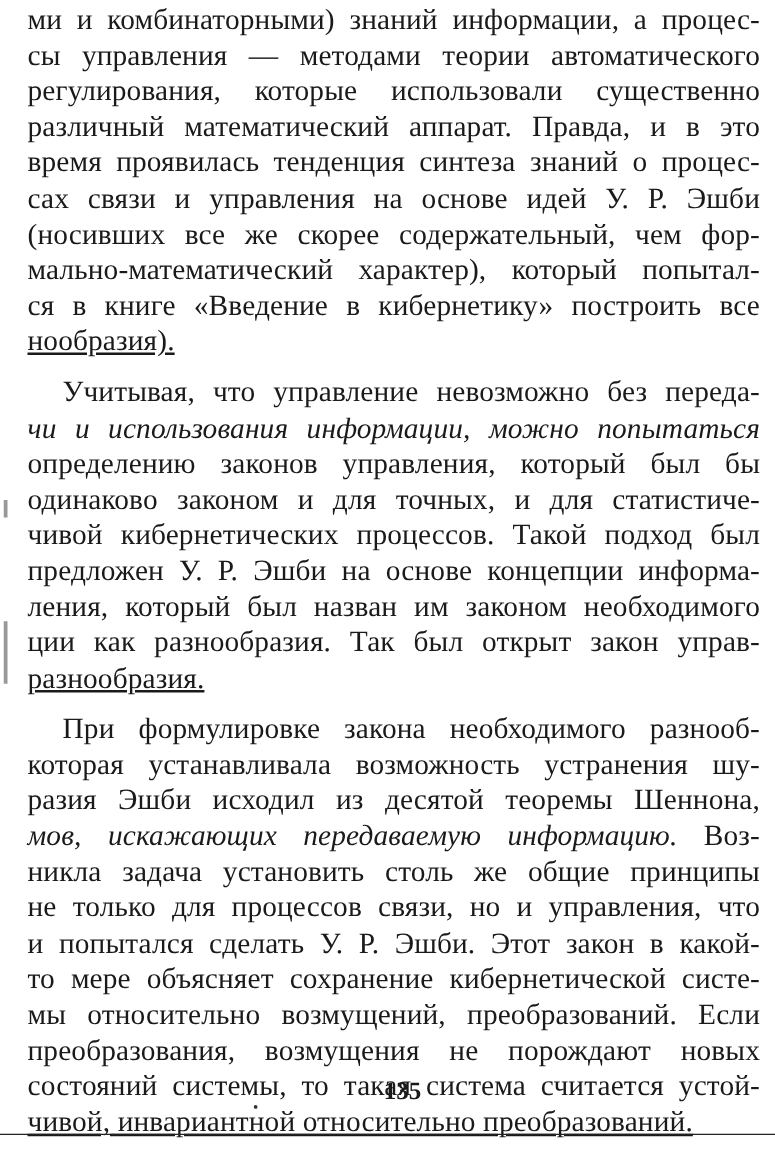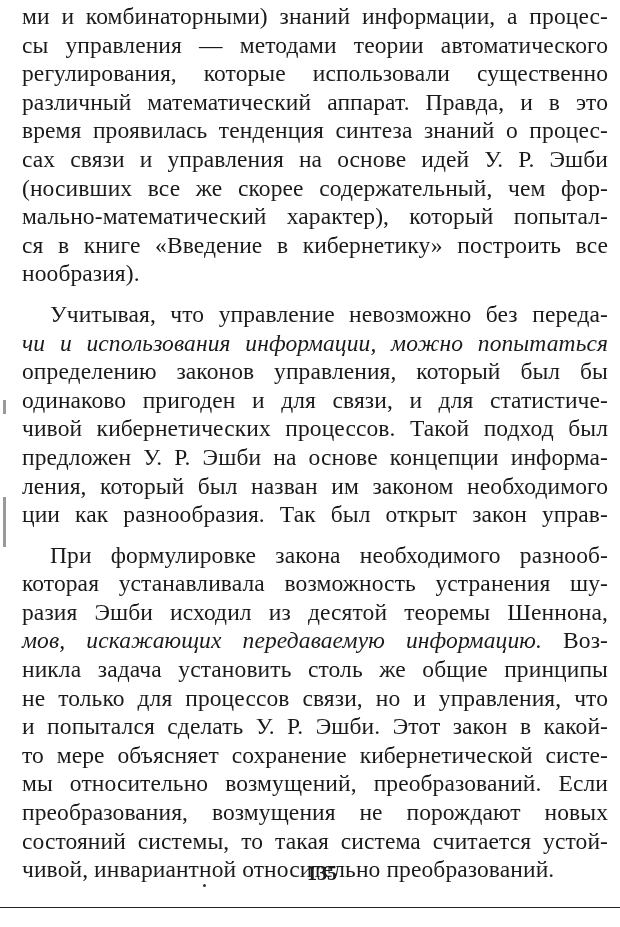--- a/index.html
+++ b/index.html
@@ -26,20 +26,21 @@
       height: 28.6px;
       line-height: 28.6px;
       font-size: 23.5px;
       white-space: nowrap;
       text-align: justify;
       text-align-last: justify;
       letter-spacing: 0.1px;
     }
     .line.last {
       text-align-last: left;
+      text-decoration: underline;
     }
     .line.indent {
       padding-left: 28px;
       margin-top: 12px;
     }
     .it {
       font-style: italic;
     }
     .page-number {
       position: absolute;
@@ -93,25 +94,26 @@
     <span class="line">(носивших все же скорее содержательный, чем фор-</span>
     <span class="line">мально-математический характер), который попытал-</span>
     <span class="line">ся в книге «Введение в кибернетику» построить все</span>
     <span class="line last">нообразия).</span>
   </div>
 
   <div>
     <span class="line indent">Учитывая, что управление невозможно без переда-</span>
     <span class="line it">чи и использования информации, можно попытаться</span>
     <span class="line">определению законов управления, который был бы</span>
-    <span class="line">одинаково пригоден и для связи, и для статистиче-</span>
+    <span class="line">одинаково законом и для точных, и для статистиче-</span>
     <span class="line">чивой кибернетических процессов. Такой подход был</span>
     <span class="line">предложен У. Р. Эшби на основе концепции информа-</span>
     <span class="line">ления, который был назван им законом необходимого</span>
     <span class="line">ции как разнообразия. Так был открыт закон управ-</span>
+    <span class="line last">разнообразия.</span>
   </div>
 
   <div>
     <span class="line indent">При формулировке закона необходимого разнооб-</span>
     <span class="line">которая устанавливала возможность устранения шу-</span>
     <span class="line">разия Эшби исходил из десятой теоремы Шеннона,</span>
     <span class="line"><span class="it">мов, искажающих передаваемую информацию.</span><span> Воз-</span></span>
     <span class="line">никла задача установить столь же общие принципы</span>
     <span class="line">не только для процессов связи, но и управления, что</span>
     <span class="line">и попытался сделать У. Р. Эшби. Этот закон в какой-</span>

